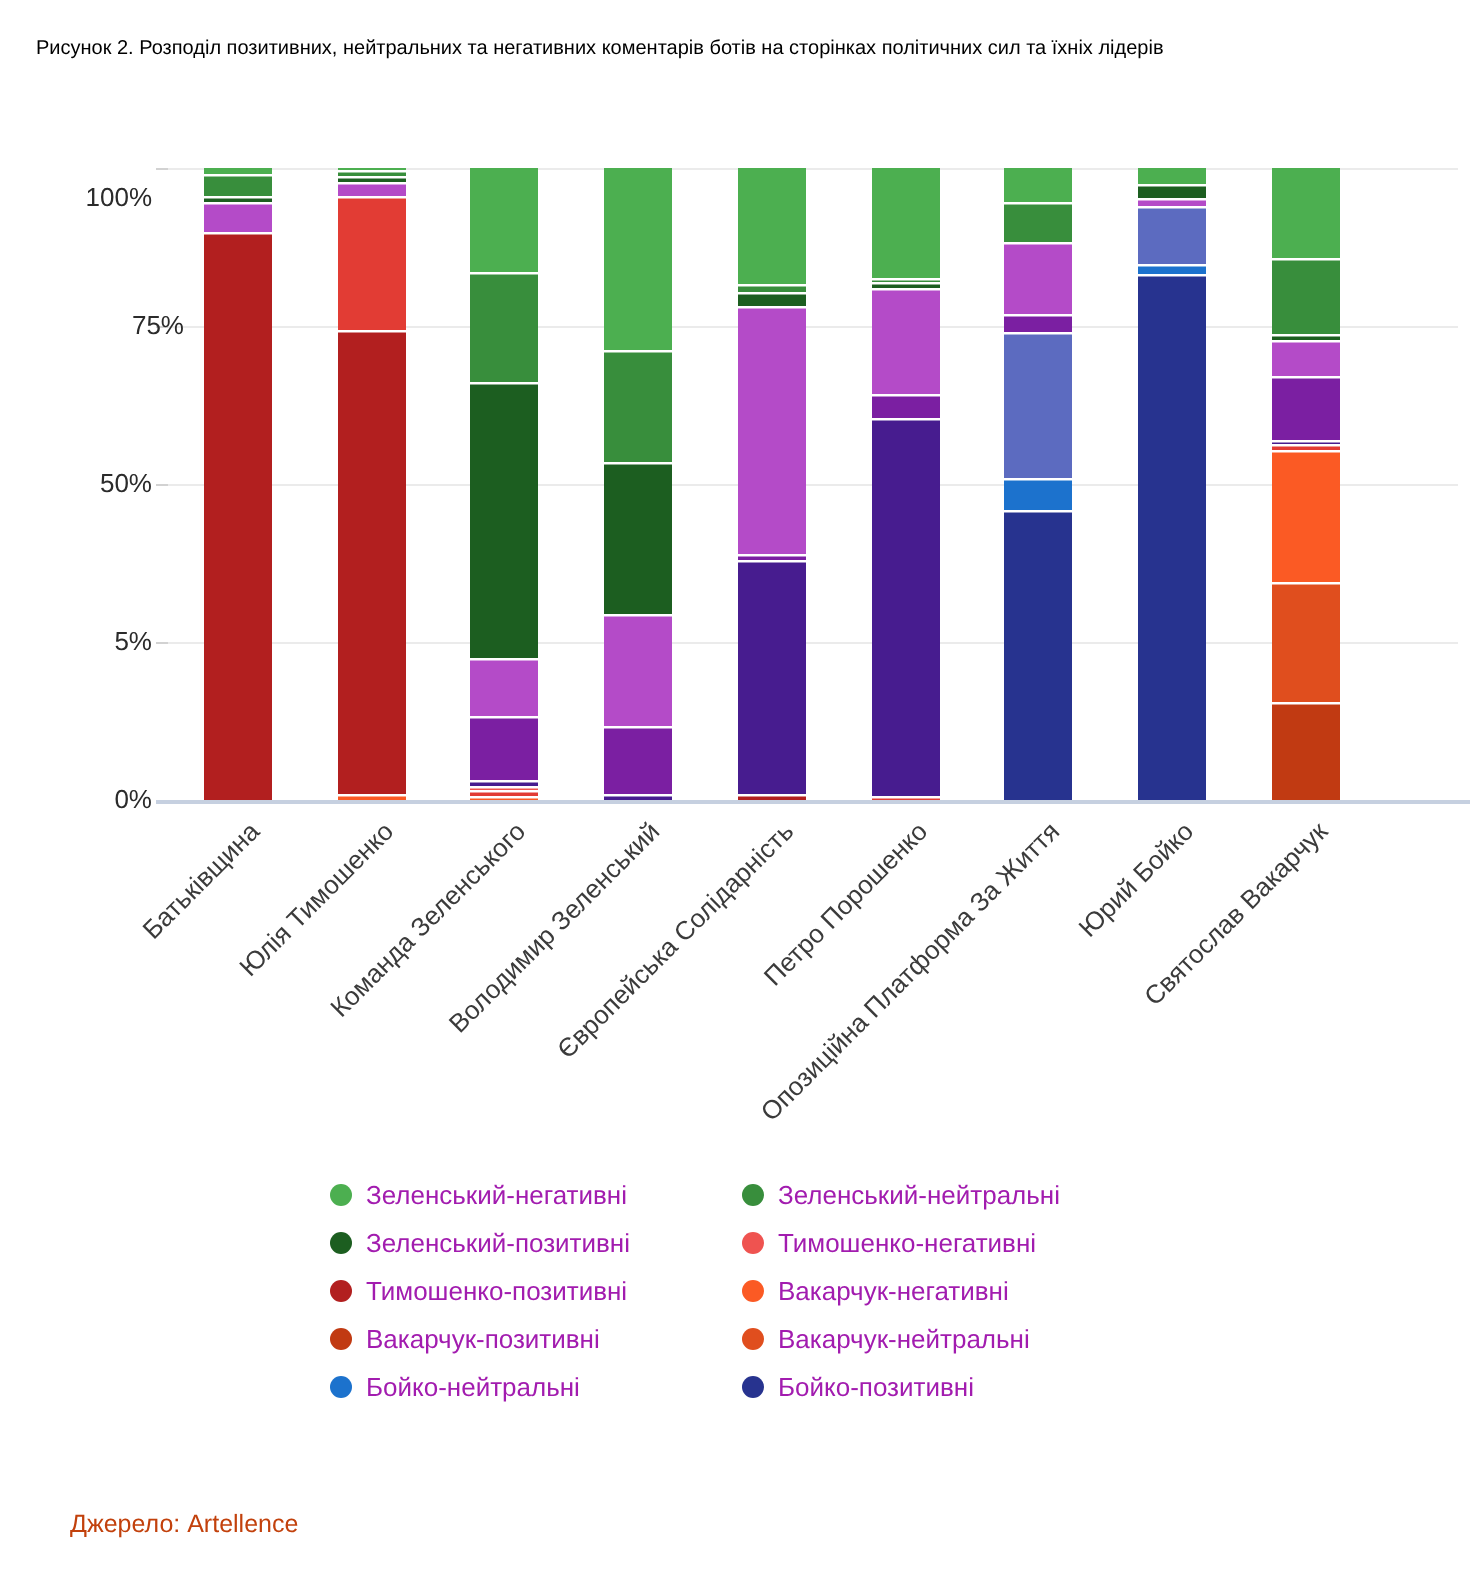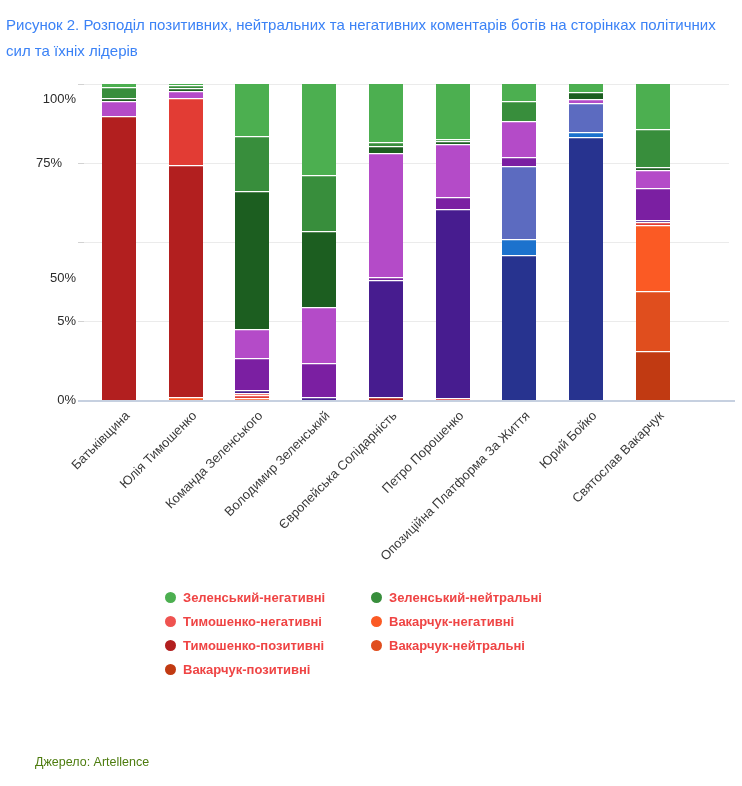--- a/index.html
+++ b/index.html
@@ -7,25 +7,25 @@
   .page {
     position: relative;
     width: 742px;
     height: 786px;
     background: #ffffff;
     font-family: "Liberation Sans", "DejaVu Sans", sans-serif;
     overflow: hidden;
   }
   .title {
     position: absolute;
-    left: 6px; top: 12px;
+    left: 18px; top: 12px;
     width: 712px;
-    font-size: 15px;
+    font-size: 10px;
     line-height: 26px;
-    color: #3b82f6;
+    color: #000000;
   }
   .chart { position: absolute; left: 0; top: 66px; width: 742px; height: 505px; }
   .plot { position: absolute; left: 84px; top: 18px; width: 645px; height: 316px; }
   .gridline { position: absolute; left: 0; width: 100%; height: 1px; background: #ebebeb; }
   .gridline.zero { height: 2px; background: #c6d0e0; left: -6px; width: 657px; }
   .tickmark { position: absolute; left: -6px; width: 6px; height: 1px; background: #d2d2d2; }
   .ytick {
     position: absolute;
     width: 60px;
     text-align: right;
@@ -71,29 +71,29 @@
     cursor: pointer;
   }
   .legend-dot {
     width: 11px; height: 11px;
     border-radius: 50%;
     margin-right: 7px;
     flex-shrink: 0;
   }
   .legend-label {
     font-size: 13px;
-    font-weight: bold;
-    color: #ef4444;
+    font-weight: normal;
+    color: #a21caf;
     white-space: nowrap;
   }
   .source {
     position: absolute;
     left: 35px; top: 755px;
     font-size: 12.5px;
-    color: #4d7c0f;
+    color: #c2410c;
     text-align: right;
   }
 </style>
 </head>
 <body>
 
 <div class="page">
   <div class="title">Рисунок 2. Розподіл позитивних, нейтральних та негативних коментарів ботів на сторінках політичних сил та їхніх лідерів</div>
 
   <div class="chart">
@@ -186,22 +186,22 @@
           <div class="seg" style="height: 10%; min-height: 2.5px; background: rgb(123, 31, 162);"></div>
           <div class="seg" style="height: 5.7%; min-height: 2.5px; background: rgb(180, 75, 200);"></div>
           <div class="seg" style="height: 1%; min-height: 2.5px; background: rgb(28, 94, 32);"></div>
           <div class="seg" style="height: 12%; min-height: 2.5px; background: rgb(56, 142, 60);"></div>
           <div class="seg no-sep" style="height: 14.5%; min-height: 2.5px; background: rgb(76, 175, 80);"></div>
         </div>
       </div>
     <div id="yaxis">
         <div class="ytick" style="left: 16px; top: 326px;">0%</div>
         <div class="ytick" style="left: 16px; top: 247px;">5%</div>
-        <div class="ytick" style="left: 16px; top: 168px; margin-top: 36px;">50%</div>
-        <div class="ytick" style="left: 2px; top: 89px;">75%</div>
+        <div class="ytick" style="left: 16px; top: 168px;">50%</div>
+        <div class="ytick" style="left: 32px; top: 89px;">75%</div>
         <div class="ytick" style="left: 16px; top: 25px;">100%</div>
       </div>
     <div id="xaxis">
         <div class="xlabel" style="left: 122px; top: 342px;">Батьківщина</div>
         <div class="xlabel" style="left: 188.7px; top: 342px;">Юлія Тимошенко</div>
         <div class="xlabel" style="left: 255.4px; top: 342px;">Команда Зеленського</div>
         <div class="xlabel" style="left: 322.1px; top: 342px;">Володимир Зеленський</div>
         <div class="xlabel" style="left: 388.8px; top: 342px;">Європейська Солідарність</div>
         <div class="xlabel" style="left: 455.5px; top: 342px;">Петро Порошенко</div>
         <div class="xlabel" style="left: 522.2px; top: 342px;">Опозиційна Платформа За Життя</div>
@@ -213,35 +213,47 @@
   <div class="legend" id="legend">
       <div class="legend-item">
         <span class="legend-dot" style="background: rgb(76, 175, 80);"></span>
         <span class="legend-label">Зеленський-негативні</span>
       </div>
       <div class="legend-item">
         <span class="legend-dot" style="background: rgb(56, 142, 60);"></span>
         <span class="legend-label">Зеленський-нейтральні</span>
       </div>
       <div class="legend-item">
+        <span class="legend-dot" style="background: rgb(28, 94, 32);"></span>
+        <span class="legend-label">Зеленський-позитивні</span>
+      </div>
+      <div class="legend-item">
         <span class="legend-dot" style="background: rgb(239, 83, 80);"></span>
         <span class="legend-label">Тимошенко-негативні</span>
       </div>
       <div class="legend-item">
+        <span class="legend-dot" style="background: rgb(178, 31, 31);"></span>
+        <span class="legend-label">Тимошенко-позитивні</span>
+      </div>
+      <div class="legend-item">
         <span class="legend-dot" style="background: rgb(251, 90, 36);"></span>
         <span class="legend-label">Вакарчук-негативні</span>
       </div>
       <div class="legend-item">
-        <span class="legend-dot" style="background: rgb(178, 31, 31);"></span>
-        <span class="legend-label">Тимошенко-позитивні</span>
+        <span class="legend-dot" style="background: rgb(193, 58, 18);"></span>
+        <span class="legend-label">Вакарчук-позитивні</span>
       </div>
       <div class="legend-item">
         <span class="legend-dot" style="background: rgb(224, 78, 30);"></span>
         <span class="legend-label">Вакарчук-нейтральні</span>
       </div>
       <div class="legend-item">
-        <span class="legend-dot" style="background: rgb(193, 58, 18);"></span>
-        <span class="legend-label">Вакарчук-позитивні</span>
+        <span class="legend-dot" style="background: rgb(28, 114, 205);"></span>
+        <span class="legend-label">Бойко-нейтральні</span>
+      </div>
+      <div class="legend-item">
+        <span class="legend-dot" style="background: rgb(39, 51, 143);"></span>
+        <span class="legend-label">Бойко-позитивні</span>
       </div>
     </div>
 
   <div class="source">Джерело: Artellence</div>
 </div>
 
 </body></html>

